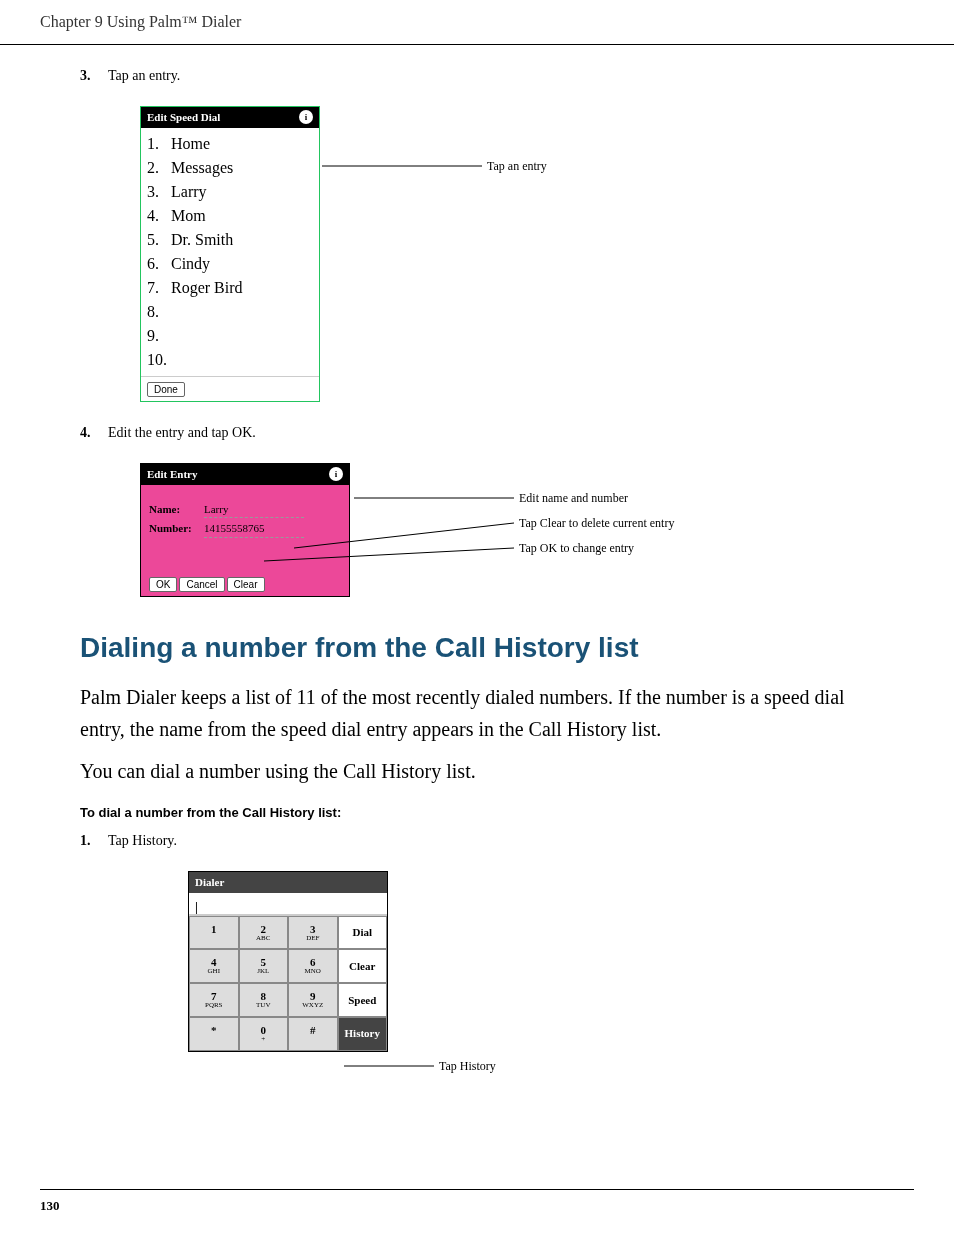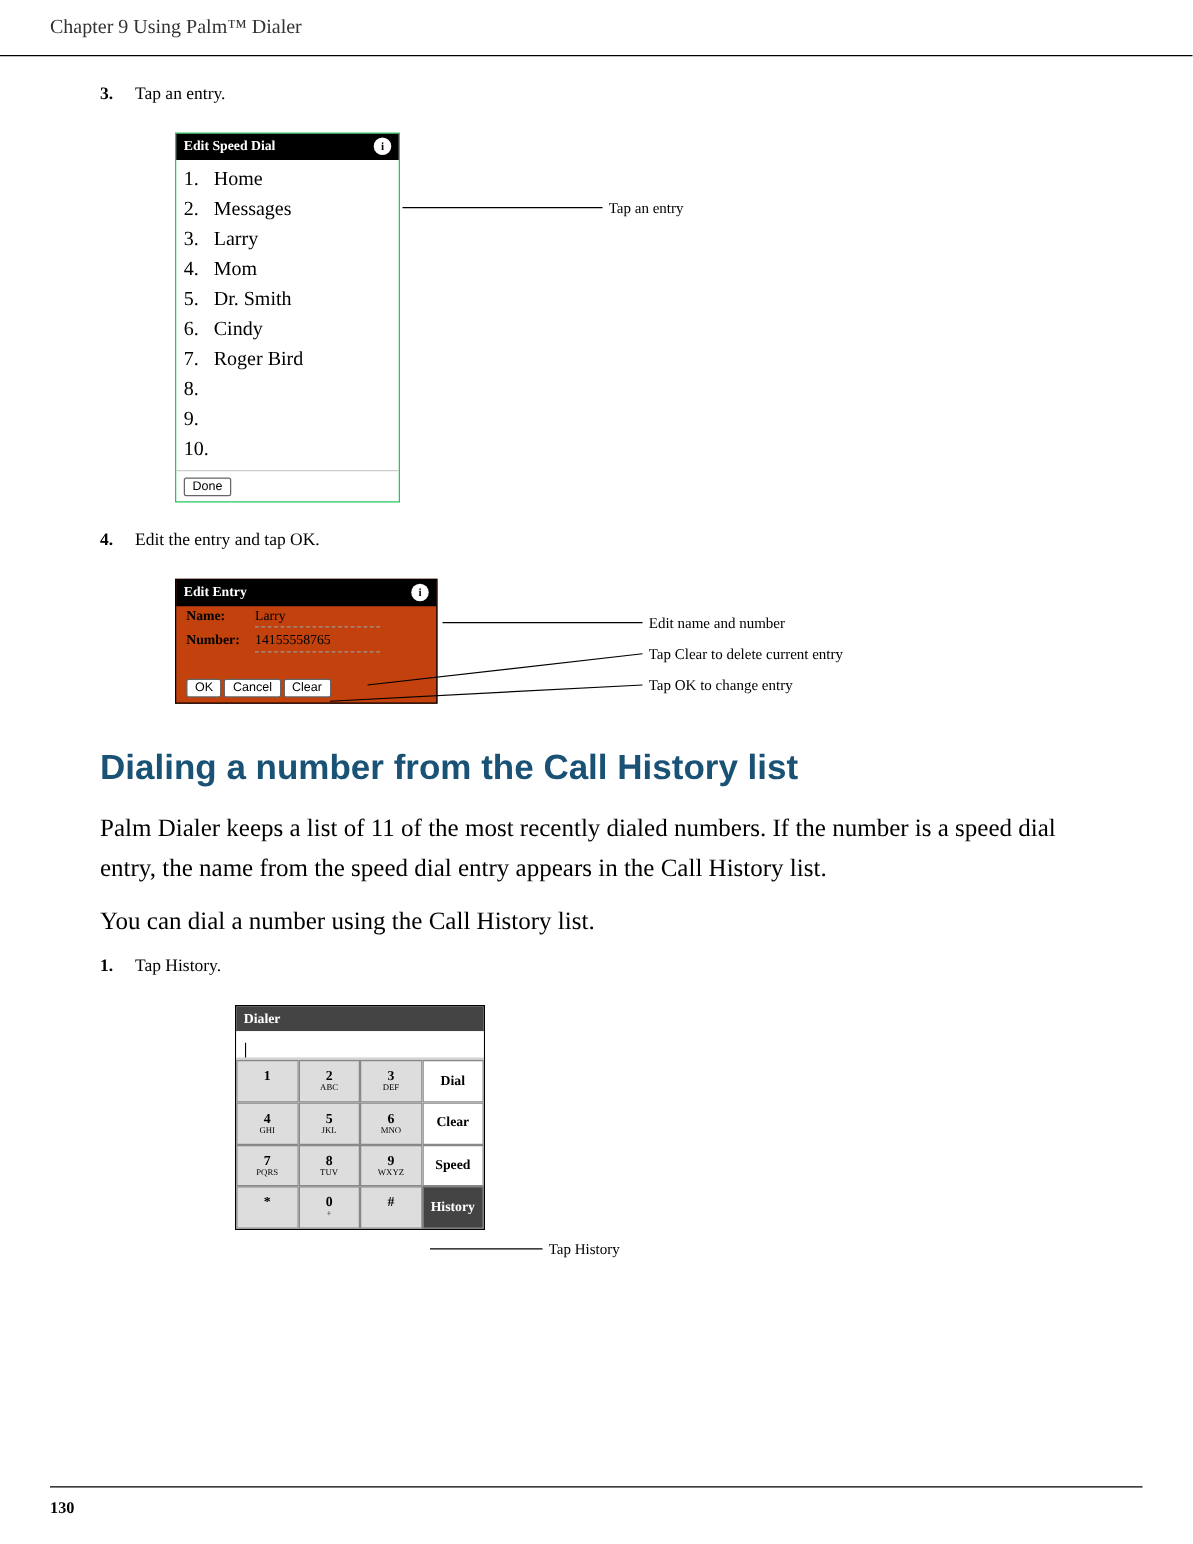--- a/index.html
+++ b/index.html
@@ -100,25 +100,25 @@
       background: #fff;
       padding: 1px 6px;
       font-size: 10px;
       border-radius: 2px;
     }
 
     
     .edit-entry {
       border: 1px solid #000;
       width: 210px;
-      background: #c2410c;
+      background: #ec4899;
       font-size: 11px;
     }
     .entry-body {
-      padding: 0 8px;
+      padding: 16px 8px;
     }
     .entry-row {
       display: flex;
       align-items: baseline;
       margin-bottom: 2px;
     }
     .entry-label {
       font-weight: bold;
       font-size: 11px;
       min-width: 55px;
@@ -328,20 +328,21 @@
           <text x="165" y="59" font-family="Georgia,serif" font-size="12">Tap OK to change entry</text>
         </svg>
       </div>
     </div>
 
     <h2 class="section-heading">Dialing a number from the Call History list</h2>
 
     <p class="body-text">Palm Dialer keeps a list of 11 of the most recently dialed numbers. If the number is a speed dial entry, the name from the speed dial entry appears in the Call History list.</p>
     <p class="body-text">You can dial a number using the Call History list.</p>
 
+    <p class="sub-heading">To dial a number from the Call History list:</p>
 
     <div class="step">
       <span class="step-number">1.</span>
       <span class="step-text">Tap History.</span>
     </div>
 
     <div class="diagram-wrapper">
       <div style="position:relative; display:inline-block;">
         <div class="dialer-box">
           <div class="dialer-titlebar">

